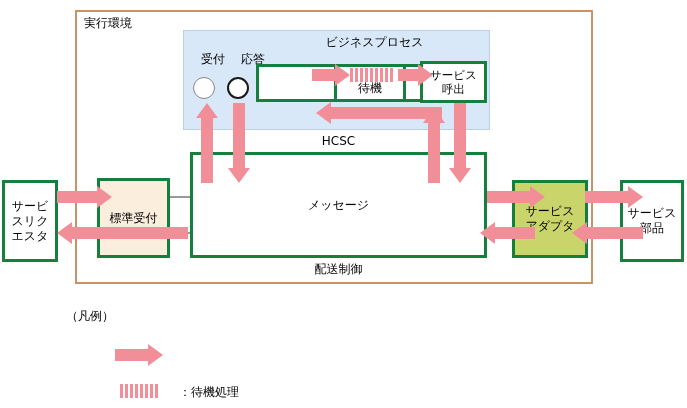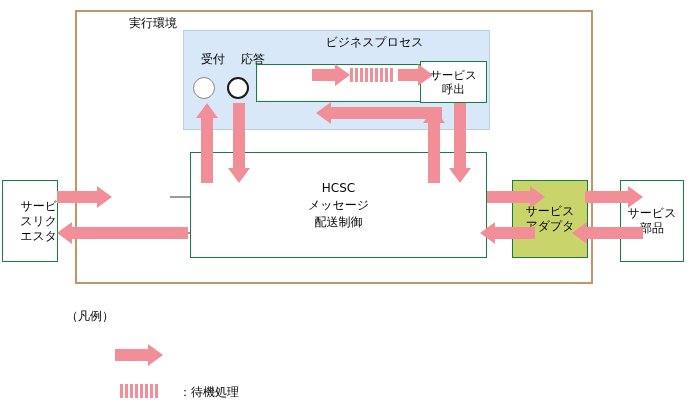--- a/index.html
+++ b/index.html
@@ -2,46 +2,46 @@
 <html><head>
 <meta charset="utf-8">
 <style>
   html,body { margin:0; padding:0; background:#fff; }
   #canvas {
     position:relative; width:687px; height:408px;
     font-family:"DejaVu Sans", sans-serif; color:#000; background:#fff;
     overflow:hidden;
   }
   .box {
-    position:absolute; border:1px solid #15803d; background:#fff;
+    position:absolute; border:3px solid #15803d; background:#fff;
     display:flex; flex-direction:column; align-items:center; justify-content:center;
     text-align:center; font-size:12px; line-height:15px; box-sizing:border-box;
   }
   #outer-box {
     position:absolute; left:75px; top:10px; width:518px; height:274px;
     border:2px solid #c79468; background:transparent; box-sizing:border-box;
   }
-  #outer-label { position:absolute; left:84px; top:15px; font-size:12px;margin-left:45px; }
+  #outer-label { position:absolute; left:84px; top:15px; font-size:12px; }
   #bp-box {
     position:absolute; left:183px; top:30px; width:307px; height:100px;
     background:#d9e8f8; border:1px solid #b9cfe6; box-sizing:border-box;
   }
   #bp-title { position:absolute; left:183px; top:34px; width:307px; text-align:center; font-size:12px;padding-left:38px; }
   #port-labels { position:absolute; left:201px; top:51px; font-size:12px; display:flex; gap:16px; }
   .circle {
     position:absolute; width:22px; height:22px; border-radius:50%; background:#fff; box-sizing:border-box;
   }
   #circle-reception { left:193px; top:77px; border:1.5px solid #888; }
   #circle-response  { left:227px; top:77px; border:2px solid #1a1a1a; }
   #flow-bar  { left:256px; top:64px; width:170px; height:38px; }
   #wait-box  { left:334px; top:64px; width:72px; height:38px; justify-content:flex-end; padding-bottom:3px; }
   #svc-call-box { left:420px; top:61px; width:67px; height:42px; font-size:11.5px; line-height:14px; }
-  #hcsc-box  { left:190px; top:152px; width:297px; height:106px; line-height:17px; }
+  #hcsc-box  { left:190px; top:152px; width:297px; height:106px; line-height:17px;gap:47px; }
   #std-box   { left:97px;  top:178px; width:73px; height:80px; background:#fceedd; }
-  #req-box   { left:2px;   top:180px; width:56px; height:82px;align-items:flex-end; }
+  #req-box   { left:2px;   top:180px; width:56px; height:82px; }
   #adp-box   { left:512px; top:180px; width:76px; height:78px; background:#c9d56a; }
   #parts-box { left:620px; top:180px; width:64px; height:82px; }
   #legend-title { position:absolute; left:66px; top:308px; font-size:12px; }
   #legend-line1 { position:absolute; left:168px; top:348px; font-size:12px; }
   #legend-line2 { position:absolute; left:179px; top:384px; font-size:12px; }
   #overlay { position:absolute; left:0; top:0; width:687px; height:408px; pointer-events:none; }
   .pink { fill:#f28e98; }
   .thinline { stroke:#333; stroke-width:1; }
 </style>
 </head>
@@ -55,31 +55,37 @@
   <div id="bp-box"></div>
   <div id="bp-title">ビジネスプロセス</div>
   <div id="port-labels">
     <span>受付</span>
     <span>応答</span>
   </div>
   <div class="circle" id="circle-reception"></div>
   <div class="circle" id="circle-response"></div>
 
   <div class="box" id="flow-bar"></div>
+  <div class="box" id="wait-box">
+    <span>待機</span>
+  </div>
   <div class="box" id="svc-call-box">
     <span>サービス</span>
     <span>呼出</span>
   </div>
 
   <div class="box" id="hcsc-box">
     <span>HCSC</span>
     <span>メッセージ</span>
     <span>配送制御</span>
   </div>
 
+  <div class="box" id="std-box">
+    <span>標準受付</span>
+  </div>
 
   <div class="box" id="req-box">
     <span>サービ</span>
     <span>スリク</span>
     <span>エスタ</span>
   </div>
 
   <div class="box" id="adp-box">
     <span>サービス</span>
     <span>アダプタ</span>

